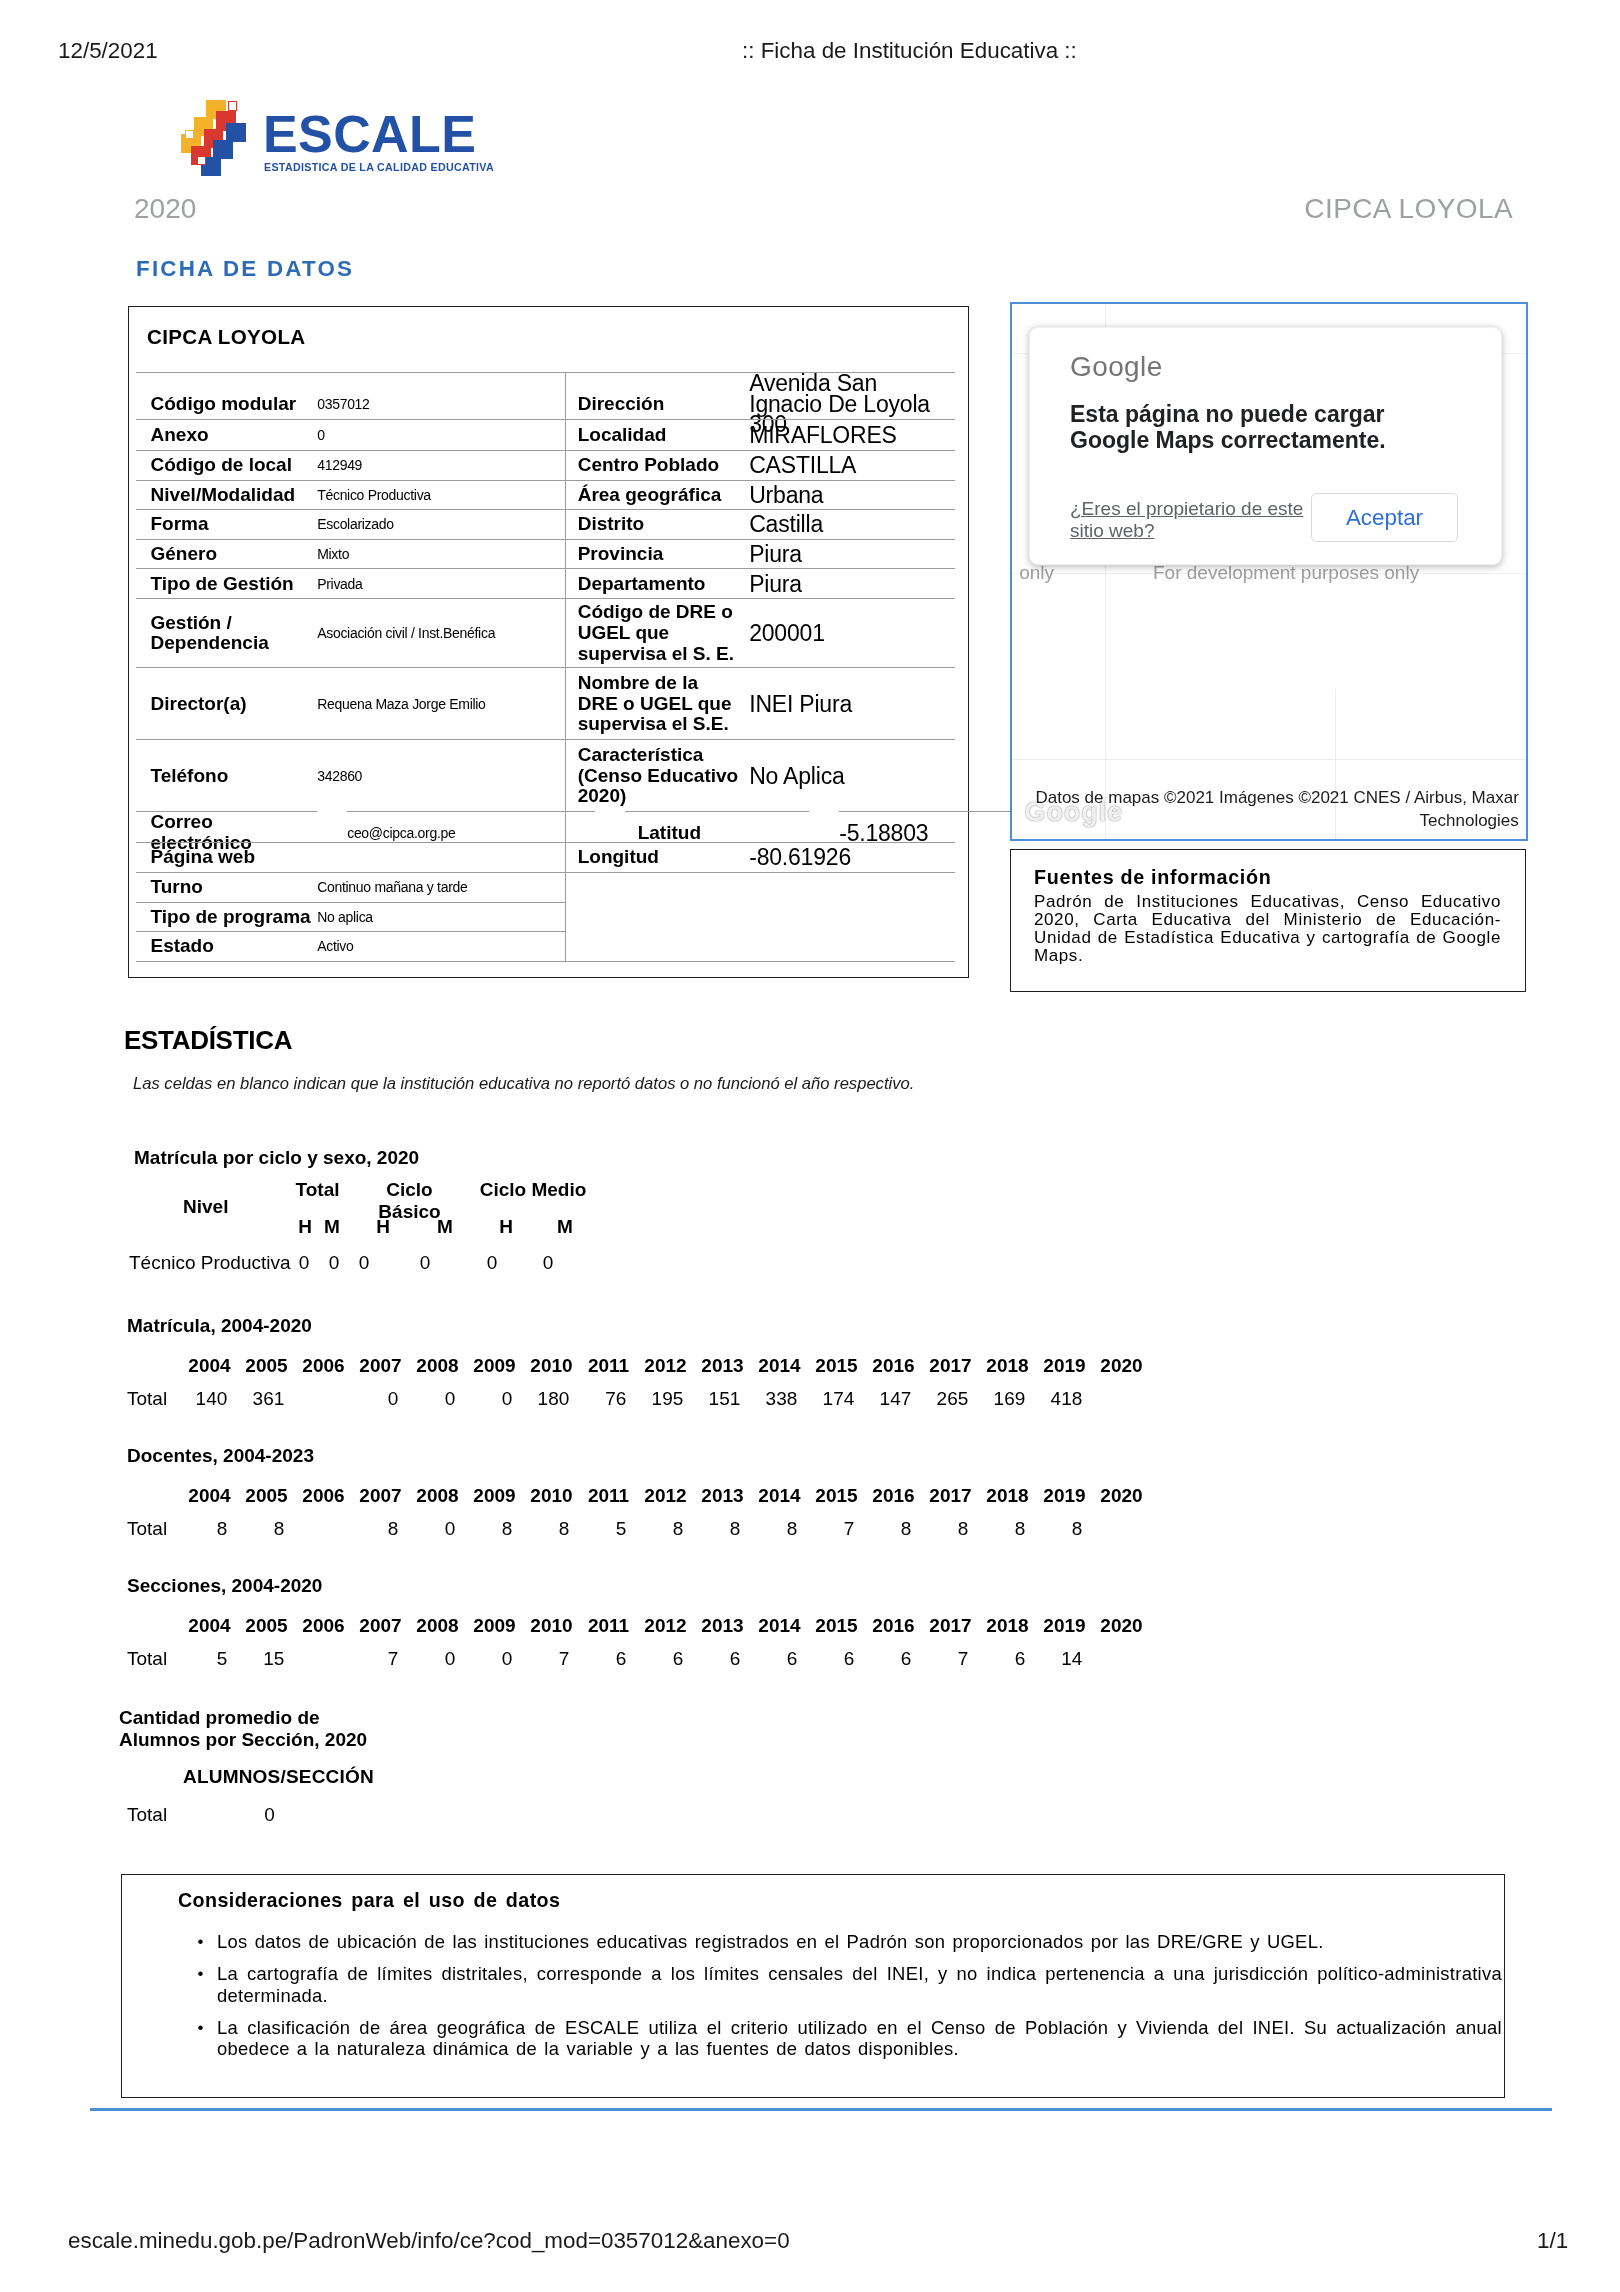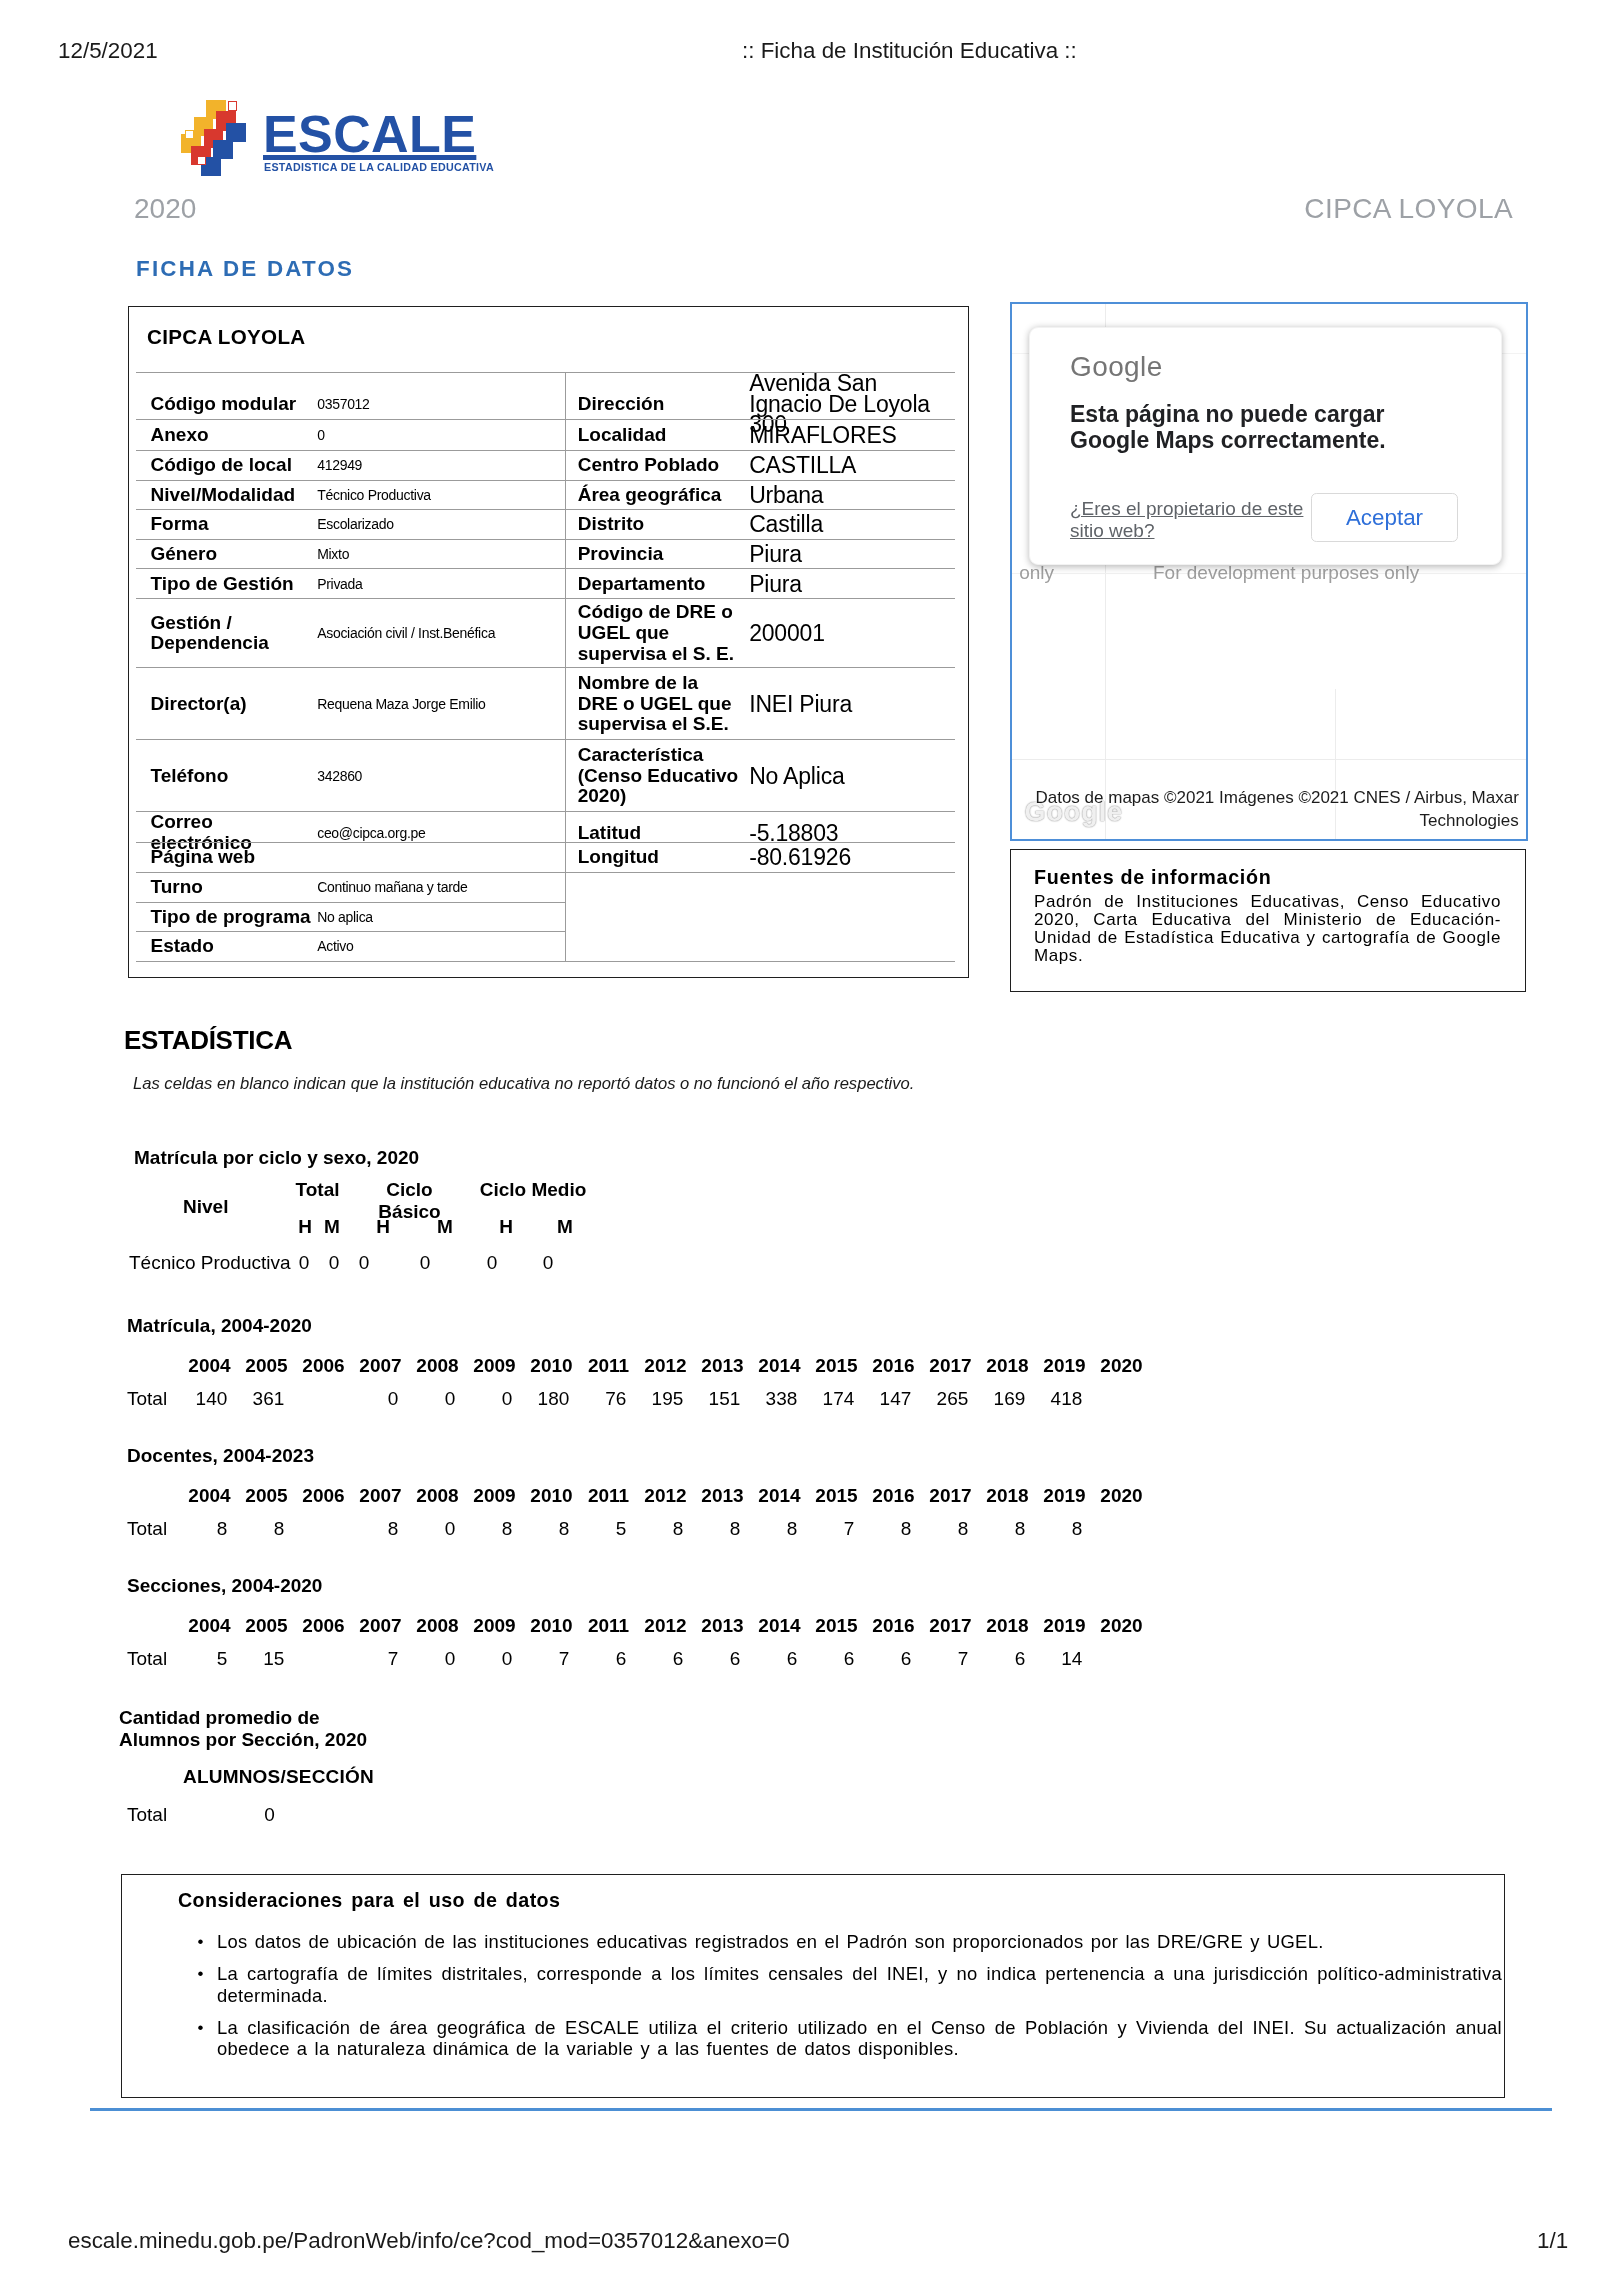--- a/index.html
+++ b/index.html
@@ -23,21 +23,21 @@
   .sq.y{background:#f2b32b;}
   .sq.r{background:#d8382e;}
   .sq.b{background:#2351a5;}
   .sq.y1{left:25px;top:0;} .sq.y2{left:12.5px;top:17px;} .sq.y3{left:0;top:34px;}
   .sq.r1{left:35px;top:11.6px;} .sq.r2{left:22.4px;top:29px;} .sq.r3{left:9.9px;top:46px;}
   .sq.b1{left:45px;top:23px;} .sq.b2{left:32px;top:40px;} .sq.b3{left:19.7px;top:57px;}
   .sqo{position:absolute;width:7.2px;height:7.2px;background:#fff;}
   .sqo.o1{left:47px;top:1.8px;border:1.8px solid #d8382e;}
   .sqo.o2{left:3.6px;top:30px;border:1.8px solid #f2b32b;}
   .sqo.o3{left:16px;top:56px;border:1.8px solid #d8382e;}
-  .logo-name{position:absolute;left:89px;top:7.2px;font-size:52px;font-weight:bold;color:#2351a5;letter-spacing:0.4px;text-decoration:underline;}
+  .logo-name{position:absolute;left:89px;top:7.2px;font-size:52px;font-weight:bold;color:#2351a5;letter-spacing:0.4px;}
   .logo-sub{position:absolute;left:90px;top:64px;font-size:10.7px;font-weight:bold;color:#2351a5;letter-spacing:0.3px;white-space:nowrap;}
 
   
   .report-year{left:134px;top:193px;font-size:28px;color:#9da1a6;}
   .inst-header{right:107px;top:193px;font-size:28px;color:#9da1a6;letter-spacing:0.4px;}
   .ficha-heading{left:136px;top:256px;font-size:22.4px;font-weight:bold;color:#2d6cb4;letter-spacing:2.2px;}
 
   
   .main-box{left:128px;top:306px;width:839px;height:670px;border:1.8px solid #1f1f1f;background:#fff;}
   .main-box-title{position:absolute;left:18px;top:18px;font-size:20.6px;font-weight:bold;letter-spacing:0.3px;}
@@ -45,21 +45,21 @@
   .frow{display:grid;grid-template-columns:181px 248px 184px 206px;}
   .fc{display:flex;align-items:center;border-top:0.9px solid #9b9b9b;font-size:19px;line-height:20.6px;}
   .fl{font-weight:bold;padding-left:14.3px;padding-right:5.4px;}
   .fv{font-size:14px;letter-spacing:-0.3px;white-space:nowrap;}
   .fl2{font-weight:bold;padding-left:12.5px;padding-right:7.2px;}
   .fv2{font-size:23px;letter-spacing:-0.2px;}
   .frow:nth-child(1){height:47px;} .frow:nth-child(2){height:31px;}
   .frow:nth-child(3),.frow:nth-child(4),.frow:nth-child(5),.frow:nth-child(6){height:29.6px;}
   .frow:nth-child(7){height:30px;} .frow:nth-child(8){height:69px;}
   .frow:nth-child(9){height:72px;} .frow:nth-child(10){height:72px;}
-  .frow:nth-child(11){height:31px;}
+  .frow:nth-child(11){height:31px;gap:30px;}
   .frow:nth-child(12),.frow:nth-child(13),.frow:nth-child(14),.frow:nth-child(15){height:29.6px;}
   .frow:nth-child(14) .fl2,.frow:nth-child(14) .fv2,
   .frow:nth-child(15) .fl2,.frow:nth-child(15) .fv2{border-top:none;}
   .fdivider{position:absolute;left:436px;top:65px;width:0.9px;height:589px;background:#9b9b9b;}
 
   
   .map-box{left:1010px;top:302px;width:514px;height:535px;border:2.7px solid #4e8fd8;background:#fff;overflow:hidden;}
   .gline{position:absolute;background:#ececec;}
   .gl-v1{left:93px;top:0;width:0.9px;height:535px;}
   .gl-v2{left:323px;top:385px;width:0.9px;height:150px;}

